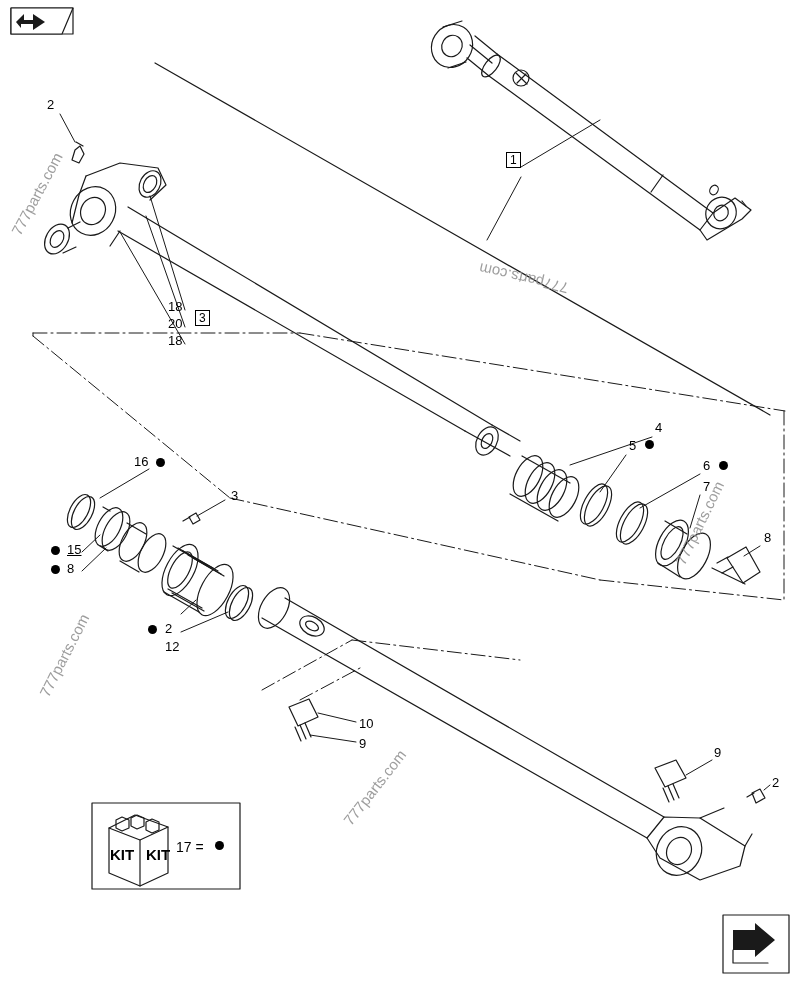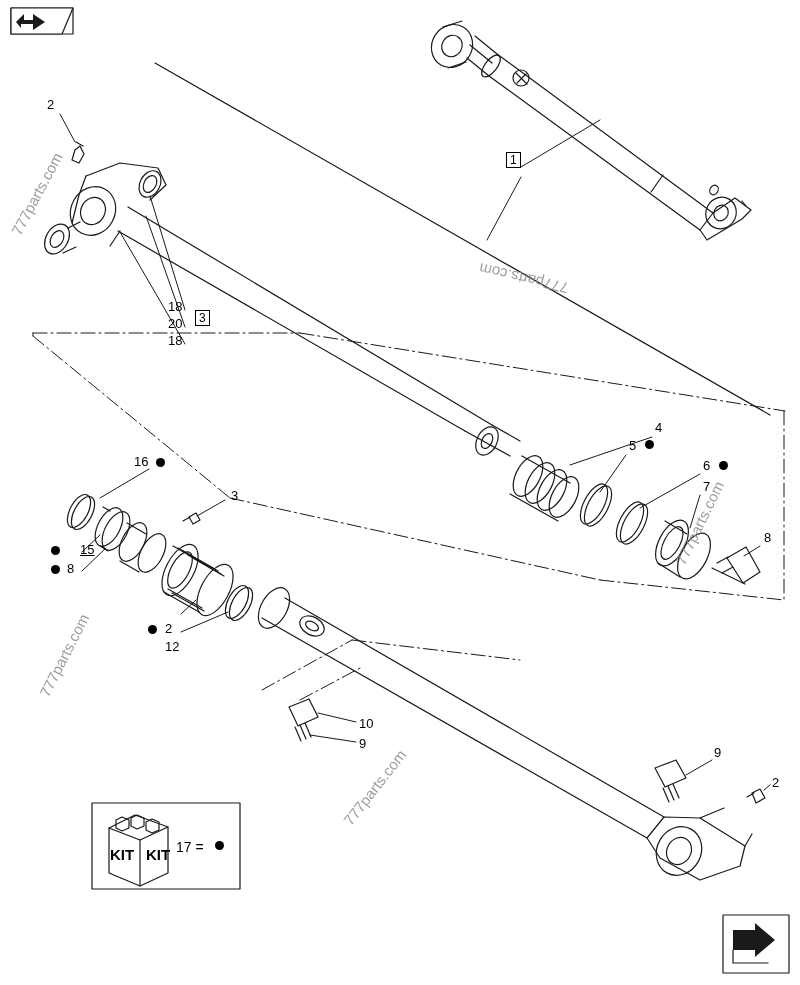--- a/index.html
+++ b/index.html
@@ -296,21 +296,21 @@
   <div class="lbl" style="left:168px; top:334px;">18</div>
   <div class="lbl" style="left:655px; top:421px;">4</div>
   <div class="lbl" style="left:629px; top:439px;">5</div>
   <div class="dot" style="left:645px; top:440px;"></div>
   <div class="lbl" style="left:134px; top:455px;">16</div>
   <div class="dot" style="left:156px; top:458px;"></div>
   <div class="lbl" style="left:703px; top:459px;">6</div>
   <div class="dot" style="left:719px; top:461px;"></div>
   <div class="lbl" style="left:703px; top:480px;">7</div>
   <div class="lbl" style="left:231px; top:489px;">3</div>
-  <div class="lbl" style="left:80px; top:543px;text-decoration:underline;">15</div>
+  <div class="lbl" style="left:67px; top:543px;text-decoration:underline;">15</div>
   <div class="dot" style="left:51px; top:546px;"></div>
   <div class="lbl" style="left:764px; top:531px;">8</div>
   <div class="lbl" style="left:67px; top:562px;">8</div>
   <div class="dot" style="left:51px; top:565px;"></div>
   <div class="lbl" style="left:165px; top:640px;">12</div>
   <div class="lbl" style="left:165px; top:622px;">2</div>
   <div class="dot" style="left:148px; top:625px;"></div>
   <div class="lbl" style="left:359px; top:717px;">10</div>
   <div class="lbl" style="left:359px; top:737px;">9</div>
   <div class="lbl" style="left:714px; top:746px;">9</div>

